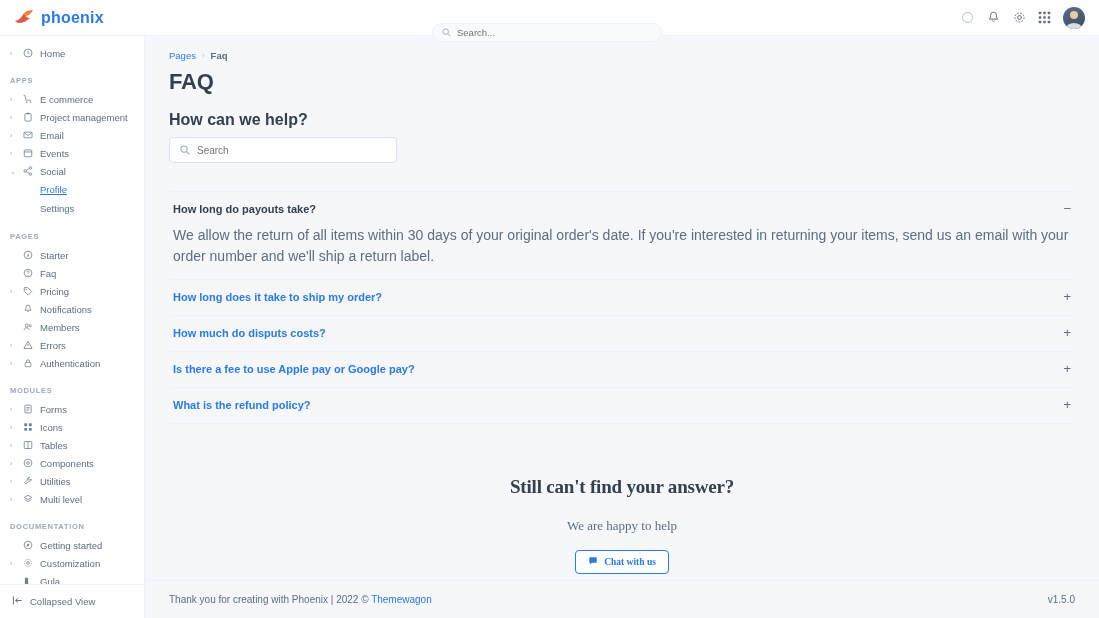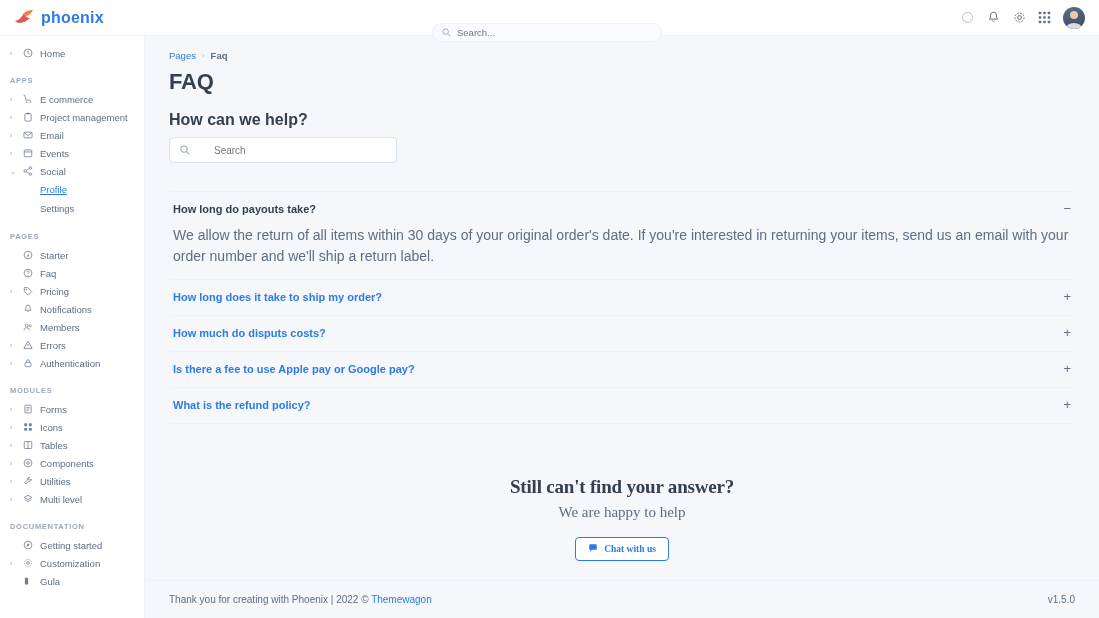--- a/index.html
+++ b/index.html
@@ -130,21 +130,21 @@
     font-size: 22px; font-weight: 700; color: #344050;
     margin: 8px 0 16px 0; letter-spacing: -.2px;
   }
   .help-title { font-size: 16px; font-weight: 700; color: #344050; margin-bottom: 8px; }
   .help-sub { font-size: 10.5px; color: #5e6e82; margin-bottom: 14px; }
   .help-sub a { color: #2c7be5; text-decoration: none; cursor: pointer; }
   .faq-search {
     width: 228px; height: 23px;
     border: 1px solid #d8e2ef; border-radius: 4px;
     background: #fff;
-    display: flex; align-items: center; gap: 24px;
+    display: flex; align-items: center; gap: 7px;
     padding: 12px 10px;
   }
   .faq-search input {
     border: none; outline: none; background: transparent;
     font-size: 10px; color: #9da9bb; width: 100%;
     font-family: "Liberation Sans", sans-serif;
   }
   .faq-list { margin-top: 28px; }
   .faq-item {
     border-top: 1px solid #edf2f9;
@@ -158,21 +158,21 @@
   }
   .faq-item.open .faq-q { color: #344050; }
   .faq-a { font-size: 14px; color: #5e6e82; margin-top: 10px; line-height: 1.5; }
   .faq-toggle {
     position: absolute; right: 4px; top: 10px;
     font-size: 13px; color: #5e6e82; cursor: pointer;
     line-height: 1;
   }
   .cta { text-align: center; margin-top: 52px; font-family: Liberation Serif, serif; }
   .cta-title { font-size: 19px; font-weight: 700; color: #344050; letter-spacing: -.2px; }
-  .cta-sub { font-size: 15px; color: #5e6e82; margin-top: 6px; }
+  .cta-sub { font-size: 13px; color: #5e6e82; margin-top: 20px; }
   .cta-btn {
     margin: 16px auto 0 auto;
     display: inline-flex; align-items: center; gap: 6px;
     border: 1px solid #2c7be5; color: #2c7be5;
     background: #fff; border-radius: 4px;
     padding: 5px 12px; font-size: 9.5px; font-weight: 600;
     cursor: pointer;
   }
 
   
@@ -487,20 +487,29 @@
           <span class="caret"></span>
           <span class="ic">
             <svg width="10" height="10" viewBox="0 0 16 16">
                 <path d="M3 2.6h4.2c.6 0 1 .5 1 1v9.8H3.8a.8.8 0 0 1-.8-.8z" fill="#748194"></path>
               </svg>
           </span>
           <span class="lbl">Gula</span>
         </div>
       </div>
 
+      <div class="sidebar-footer">
+        <span>
+          <svg width="11" height="11" viewBox="0 0 16 16">
+              <path d="M2 2v12" stroke="#5e6e82" stroke-width="1.4"></path>
+              <path d="M14 8H5.5M8.6 4.8 5.2 8l3.4 3.2" fill="none" stroke="#5e6e82" stroke-width="1.4"></path>
+            </svg>
+        </span>
+        <span>Collapsed View</span>
+      </div>
     </div>
 
     <div class="main-col">
       <div class="main">
 
         <div class="breadcrumb">
           <span class="crumb-link">Pages</span>
           <span class="sep">›</span>
           <span class="crumb-current">Faq</span>
         </div>

